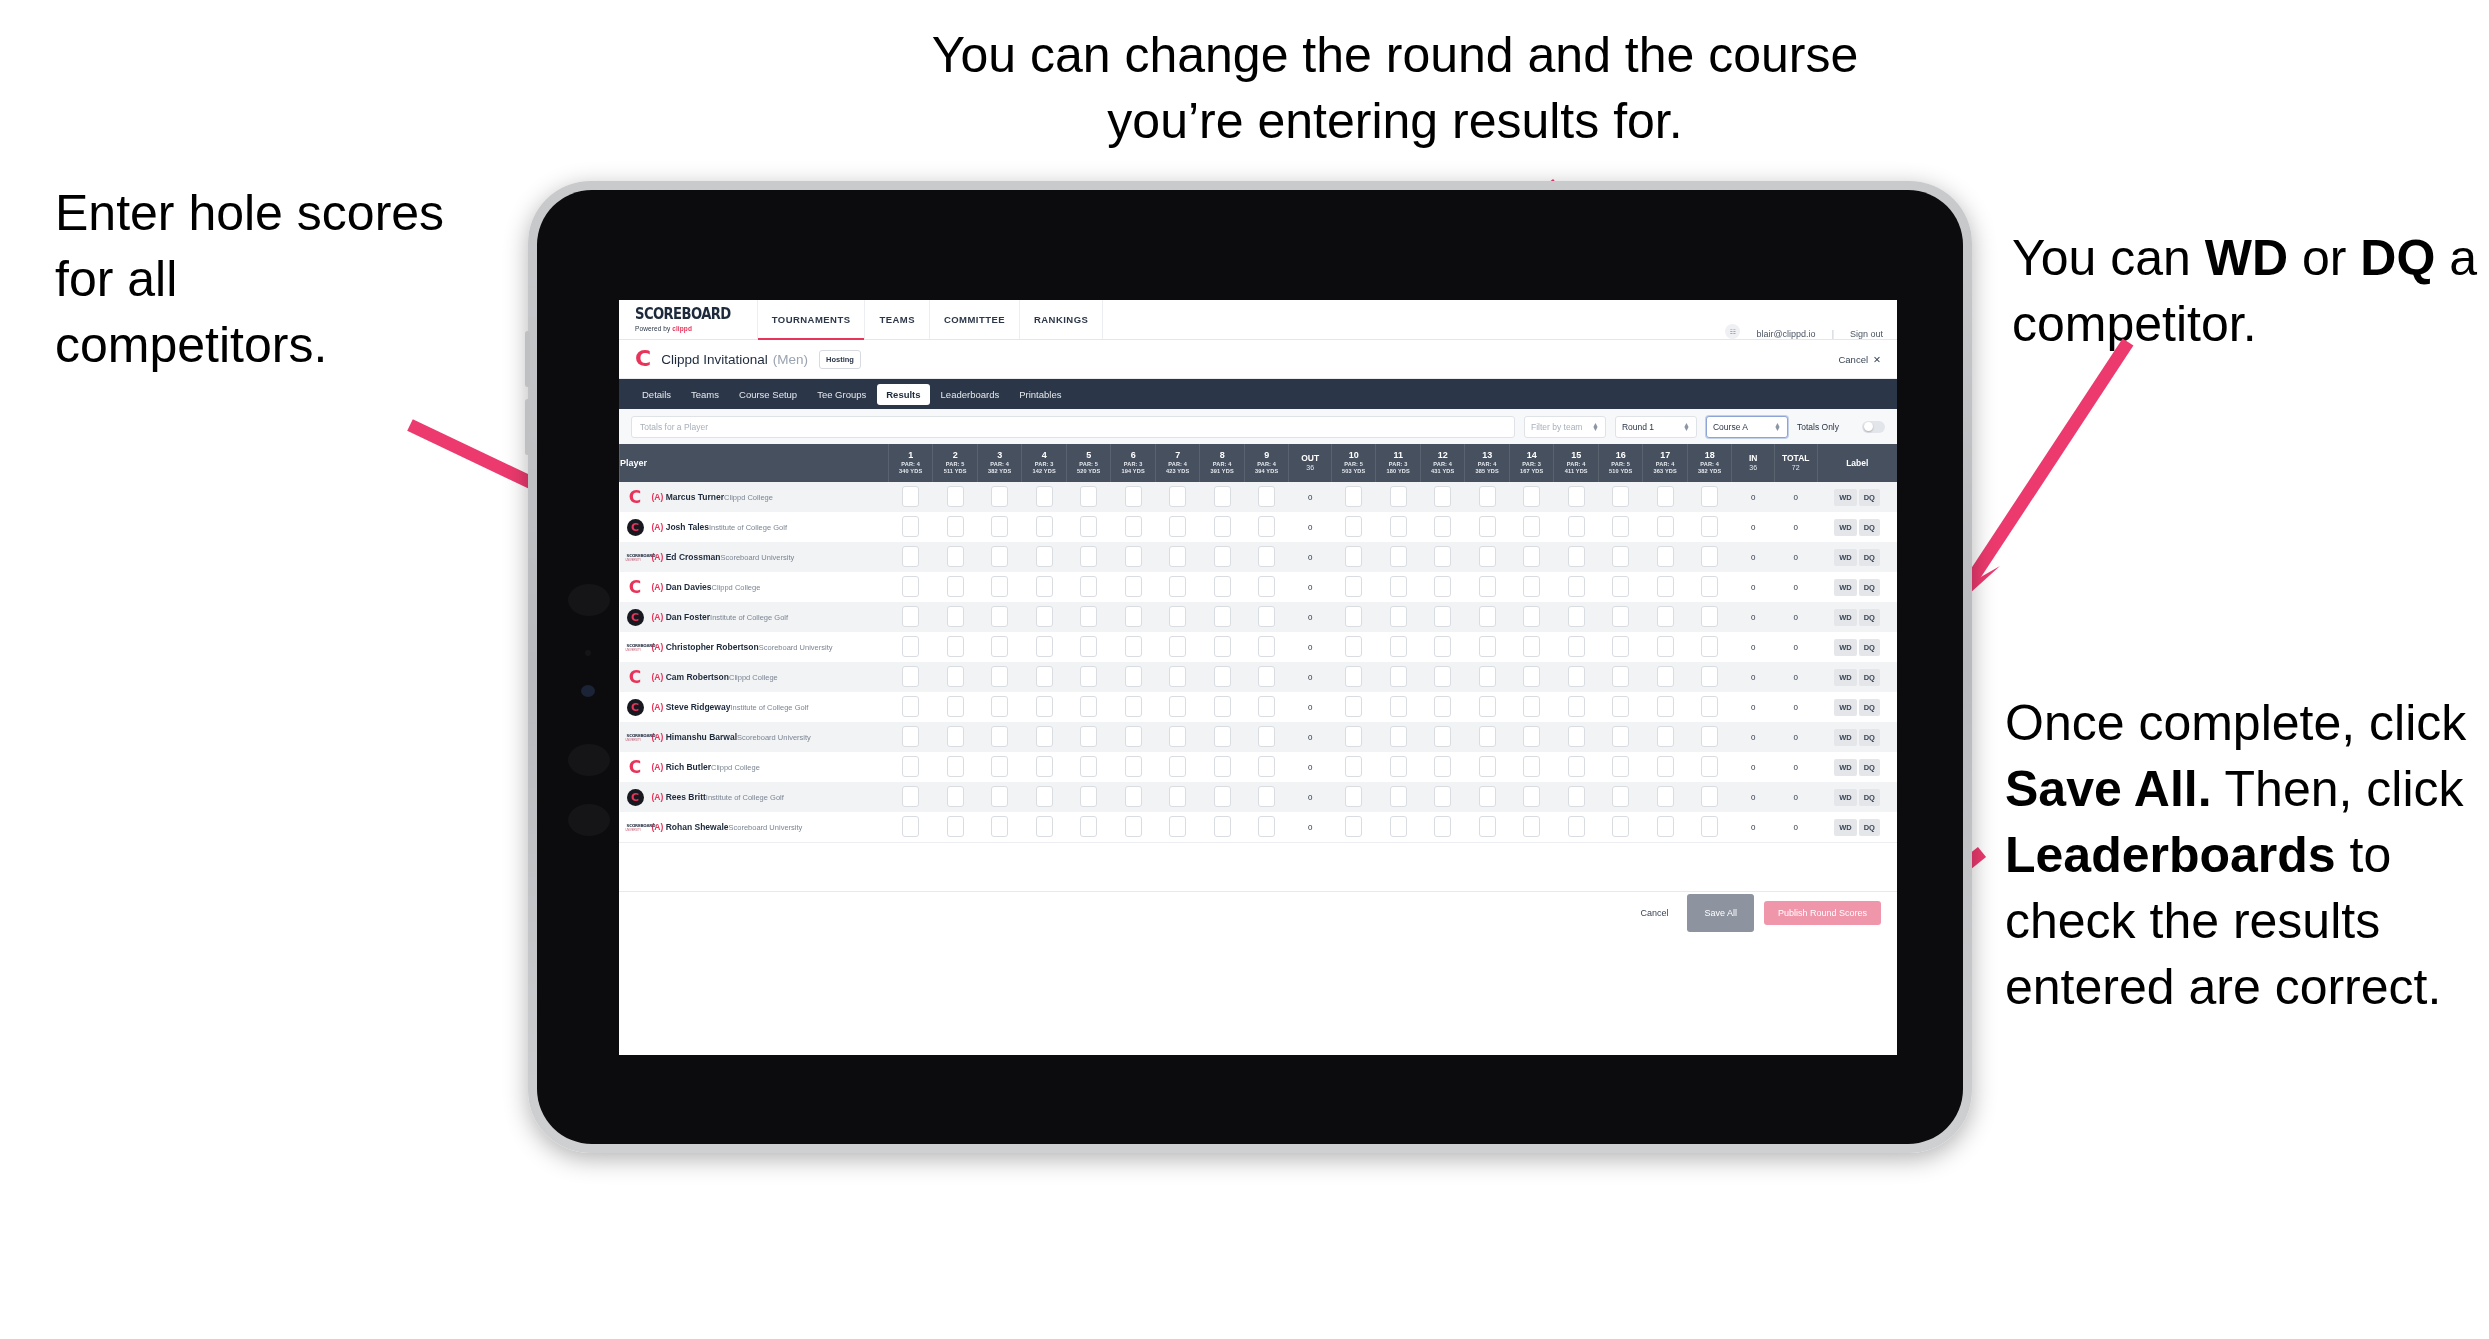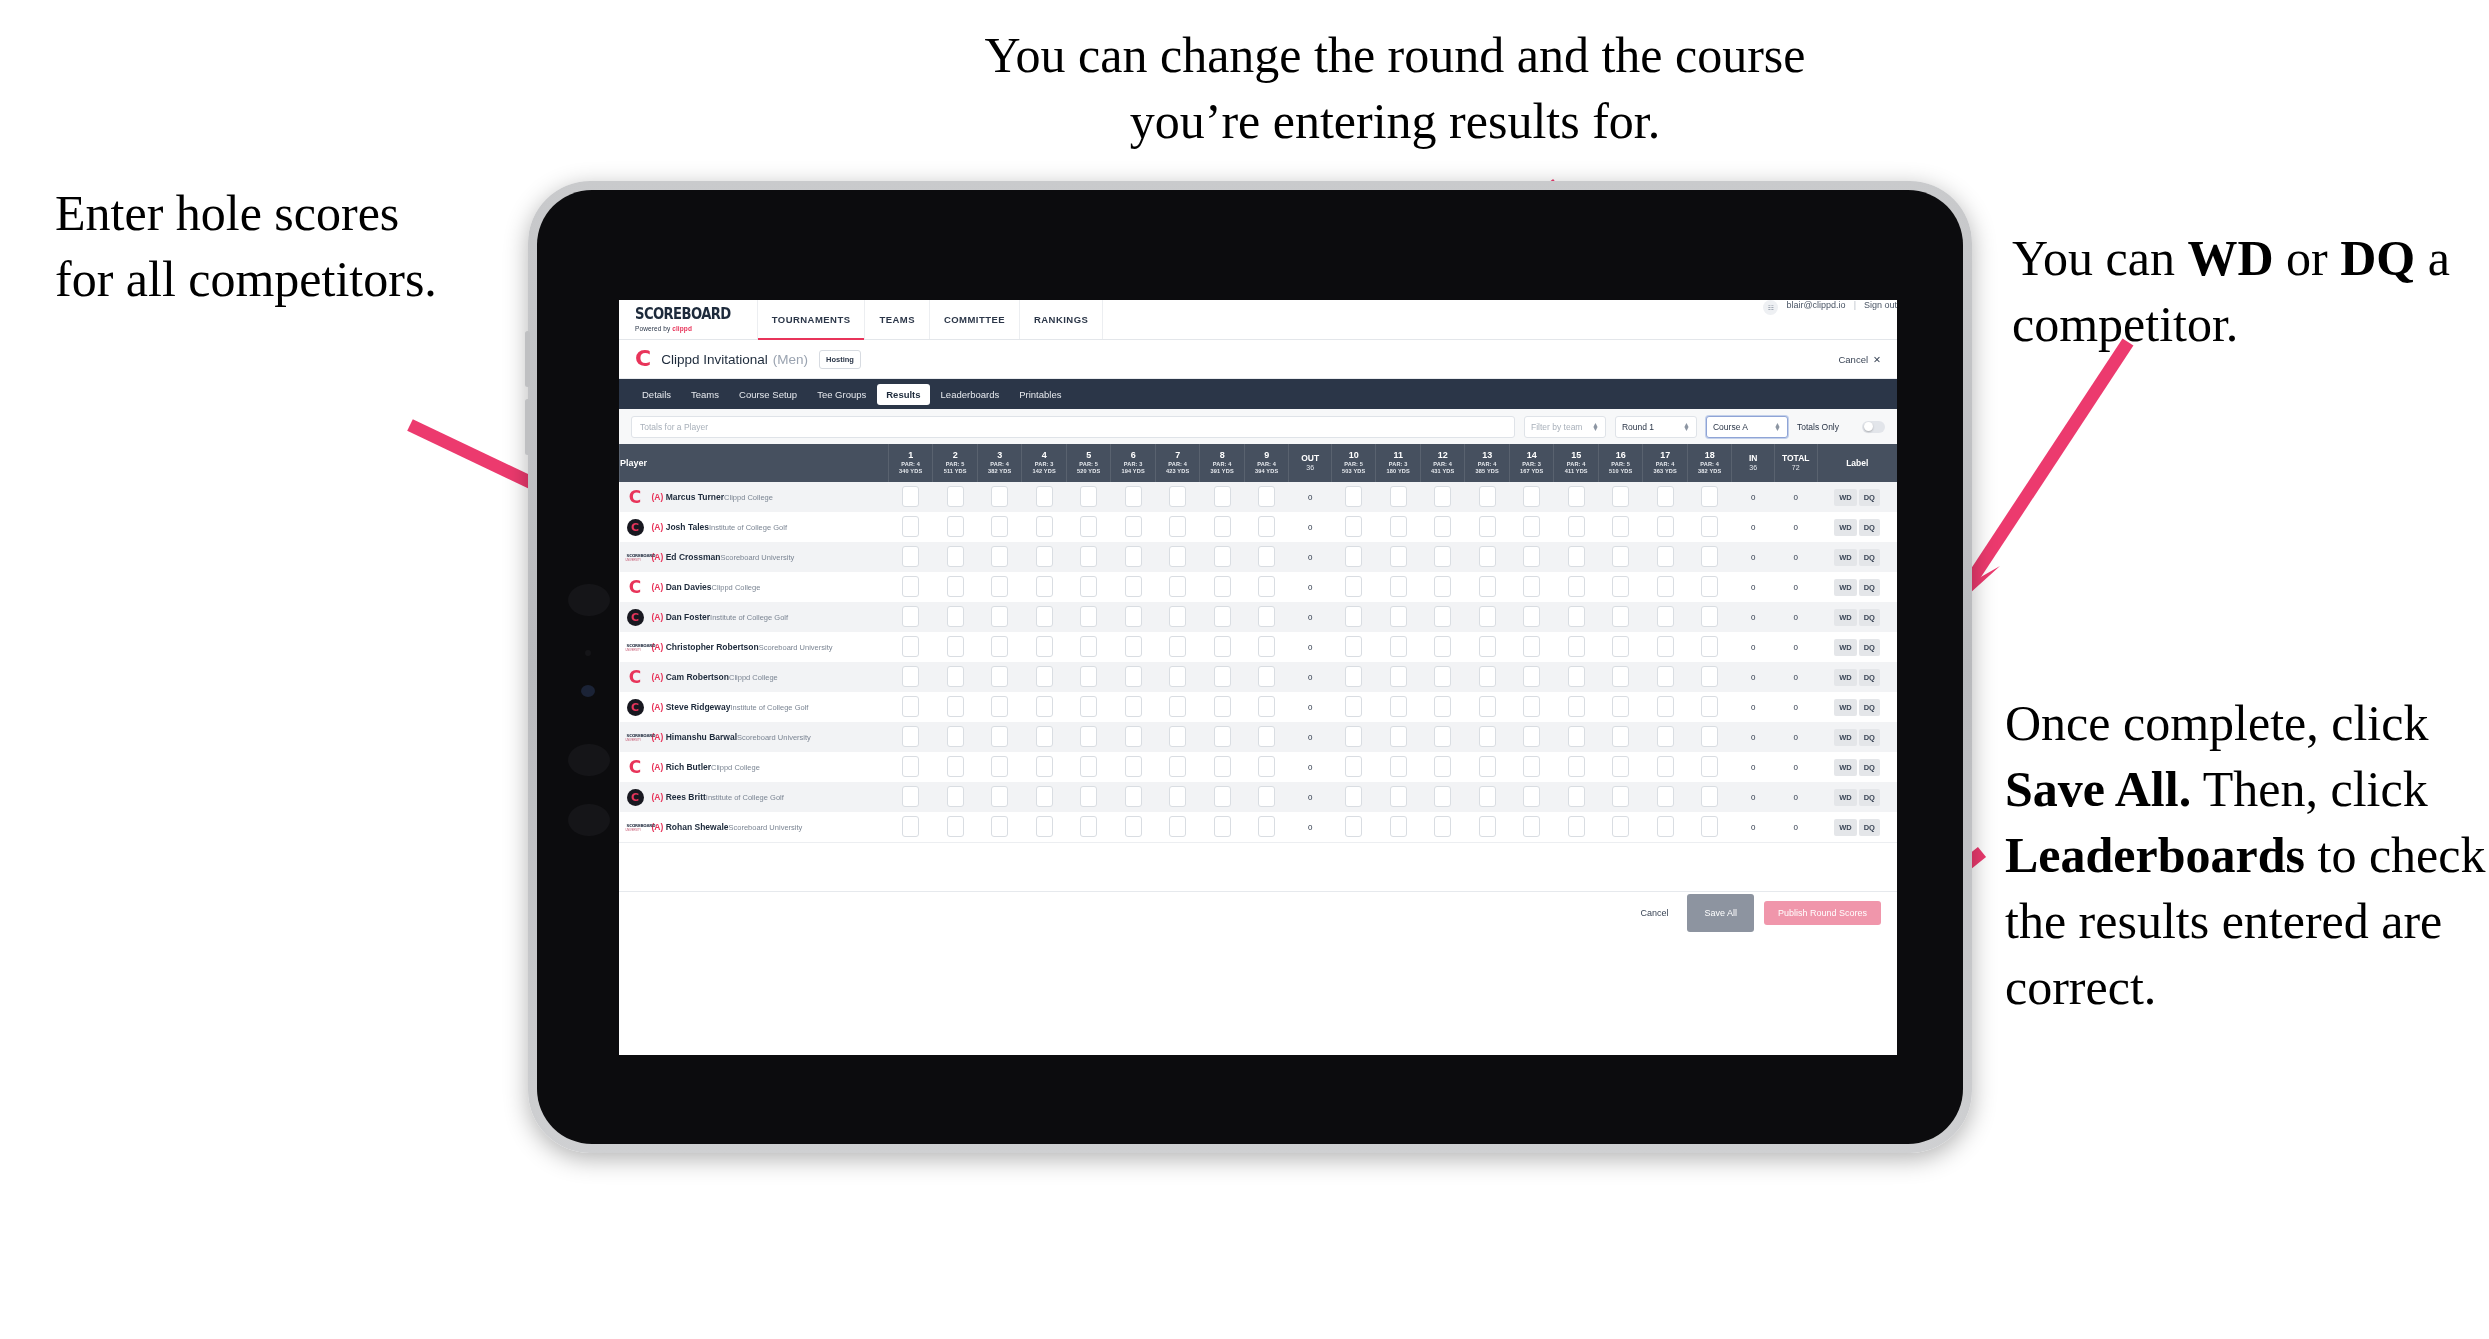--- a/index.html
+++ b/index.html
@@ -4,21 +4,21 @@
 <style>
   html,body{margin:0;padding:0;}
   body{
     width:2489px;height:1339px;background:#ffffff;overflow:hidden;
     font-family:"Liberation Sans", sans-serif;
     -webkit-font-smoothing:antialiased;
   }
   .stage{position:relative;width:2489px;height:1339px;}
 
   
-  .anno{position:absolute;color:#000;line-height:1.32;font-family:Liberation Serif, serif;}
+  .anno{position:absolute;color:#000;line-height:1.32;font-family:Liberation Sans, sans-serif;}
   .anno b{font-weight:700;}
   #anno-top{left:915px;top:22px;width:960px;font-size:50px;text-align:center;}
   #anno-left{left:55px;top:180px;width:390px;font-size:50px;}
   #anno-right-top{left:2012px;top:225px;width:470px;font-size:50px;}
   #anno-right-bottom{left:2005px;top:690px;width:490px;font-size:50px;}
 
   
   .arrow{position:absolute;pointer-events:none;}
 
   
@@ -46,21 +46,21 @@
   .topnav{height:39px;background:#fff;border-bottom:1px solid #e3e6ea;display:flex;align-items:stretch;position:relative;}
   .brand{display:flex;flex-direction:column;justify-content:center;padding:0 14px 0 16px;}
   .brand-word{font-family:"DejaVu Sans", sans-serif;font-weight:700;font-size:15px;letter-spacing:-0.7px;color:#1d2a3b;line-height:1;
     transform:scaleX(.88);transform-origin:left center;}
   .brand-sub{font-size:6.5px;color:#2b3648;margin-top:2.5px;letter-spacing:.1px;}
   .brand-sub i{font-style:normal;color:#e8345a;font-weight:700;}
   .navitems{display:flex;align-items:stretch;}
   .navitem{display:flex;align-items:center;padding:0 14px;font-size:9.5px;font-weight:600;letter-spacing:.45px;color:#2b3648;
     border-left:1px solid #eceef1;border-right:1px solid #eceef1;margin-left:-1px;position:relative;cursor:pointer;}
   .navitem.active:after{content:"";position:absolute;left:0;right:0;bottom:-1px;height:2.5px;background:#e8345a;}
-  .topnav-right{margin-left:auto;display:flex;align-items:flex-start;gap:8px;font-size:9px;color:#4a5565;}
+  .topnav-right{margin-left:auto;display:flex;align-items:flex-end;padding-right:14px;gap:16px;font-size:9px;color:#4a5565;}
   .avatar{width:15px;height:15px;border-radius:50%;background:#eef0f3;display:flex;align-items:center;justify-content:center;font-size:7px;color:#8c95a2;}
   .sep{color:#b9bfc8;}
   .signout{cursor:pointer;}
 
   
   .titlerow{height:38px;display:flex;align-items:center;padding:0 16px;background:#fff;border-bottom:1px solid #e9ebee;}
   .logo-c{font-family:"DejaVu Sans", sans-serif;font-weight:700;font-size:22px;color:#e8345a;line-height:1;margin-right:10px;}
   .t-name{font-size:13.5px;color:#1d2a3b;font-weight:400;}
   .t-gender{font-size:13.5px;color:#9aa3b0;margin-left:5px;}
   .t-badge{margin-left:11px;border:1px solid #d7dbe1;border-radius:3px;font-size:7.5px;font-weight:700;padding:4px 6px;color:#2b3648;}

